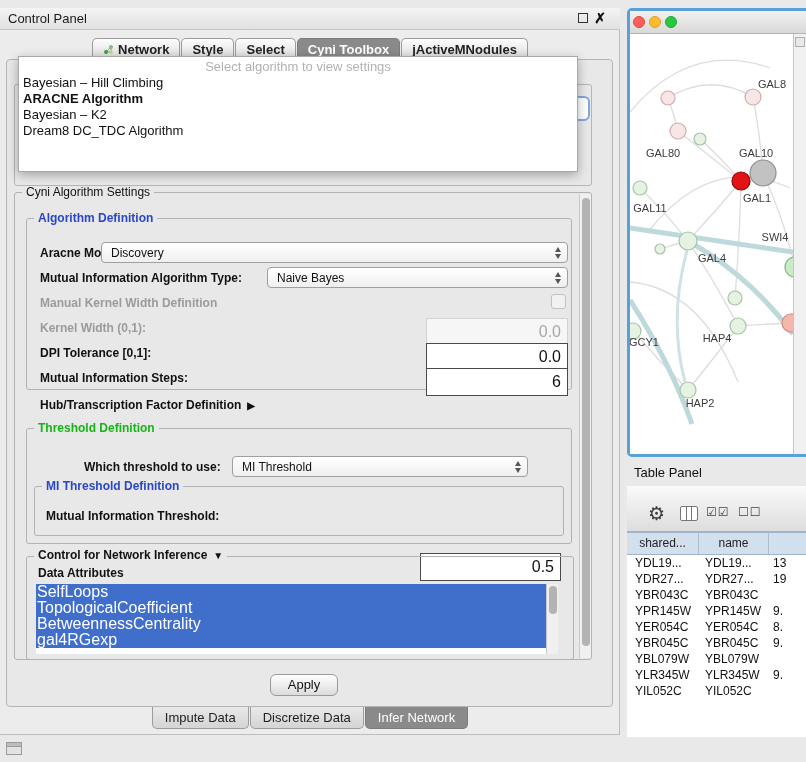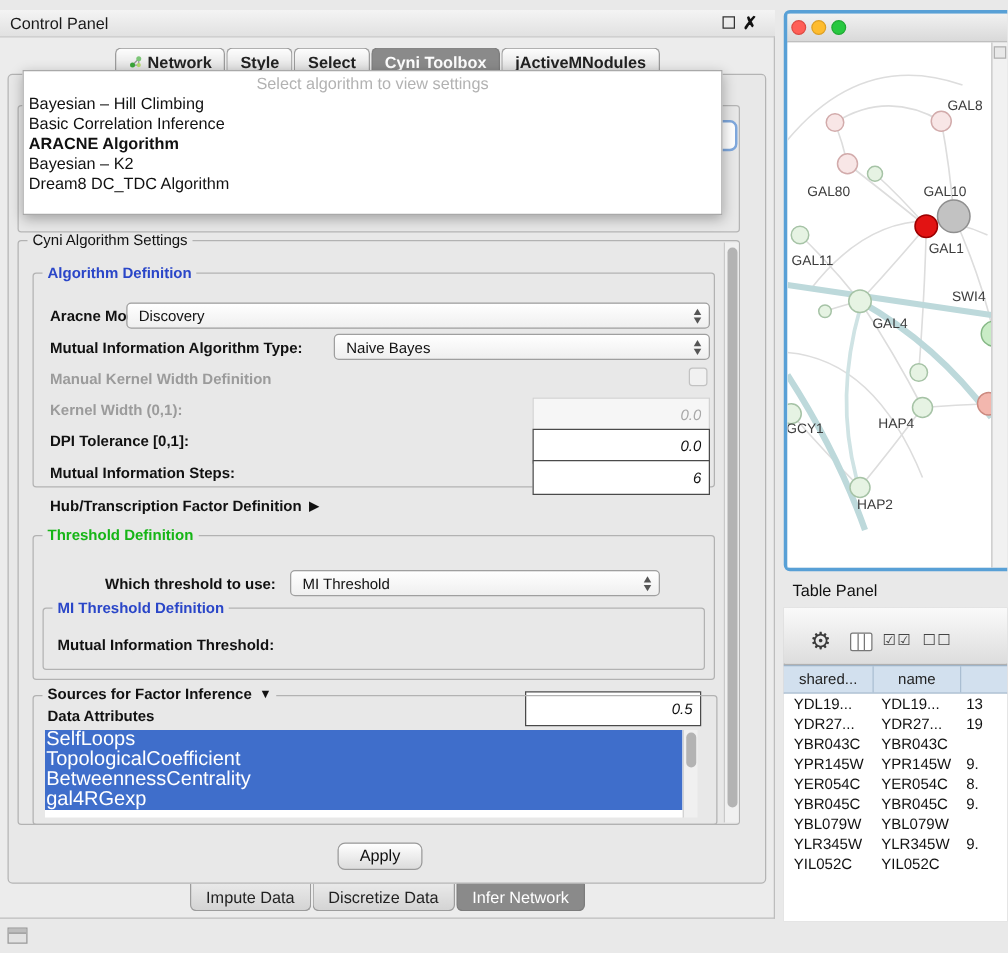--- a/index.html
+++ b/index.html
@@ -27,21 +27,21 @@
   .grp{position:absolute;border:1px solid #b2b2b2;border-radius:3px;box-sizing:border-box;}
   .chip{position:absolute;font-size:12px;line-height:13px;background:#e8e8e8;padding:0 4px;color:#111;white-space:nowrap;}
   .chip.blue{color:#2a46c8;font-weight:bold;}
   .chip.green{color:#16b516;font-weight:bold;}
   .lbl{position:absolute;font-size:12px;font-weight:bold;color:#111;white-space:nowrap;}
   .lbl.dis{color:#9b9b9b;}
   .combo{position:absolute;height:21px;box-sizing:border-box;border:1px solid #9f9f9f;border-radius:4px;background:linear-gradient(#ffffff,#efefef);font-size:12px;color:#111;display:flex;align-items:center;padding:0 20px 0 9px;}
   .arrows{position:absolute;right:6px;top:4px;display:flex;flex-direction:column;gap:2px;}
   .tri-up{width:0;height:0;border-left:3.5px solid transparent;border-right:3.5px solid transparent;border-bottom:5px solid #555;}
   .tri-dn{width:0;height:0;border-left:3.5px solid transparent;border-right:3.5px solid transparent;border-top:5px solid #555;}
-  .tfield{position:absolute;box-sizing:border-box;height:28px;border:1px solid #4a4a4a;background:#fff;font-family:"Liberation Sans",sans-serif;font-size:12px;color:#111;text-align:right;padding:0 6px;font-style:italic;}
+  .tfield{position:absolute;box-sizing:border-box;height:28px;border:1px solid #4a4a4a;background:#fff;font-family:"Liberation Sans",sans-serif;font-size:16px;color:#111;text-align:right;padding:0 6px;}
   .tfield.dis{border-color:#d2d2d2;background:#f6f6f6;color:#a8a8a8;}
   .cbox{position:absolute;width:15px;height:15px;border:1px solid #c2c2c2;background:#f1f1f1;border-radius:3px;box-sizing:border-box;}
   .disc-ic{font-size:10px;color:#111;margin-left:6px;}
   
   .sbtrack{position:absolute;background:#f0f0f0;border-left:1px solid #c9c9c9;box-sizing:border-box;}
   .sbthumb{position:absolute;background:#b3b3b3;border-radius:4px;}
   
   #attrlist{position:absolute;left:36px;top:584px;width:510px;height:70px;background:#fff;overflow:hidden;z-index:1;}
   .attr-item{height:16px;line-height:16px;background:#3f6ecb;color:#fff;font-size:16px;padding-left:1px;white-space:nowrap;}
   
@@ -122,21 +122,20 @@
     </div>
   <div class="pane"></div>
 
   <div class="grp-frag"></div>
   <div class="combo-frag"></div>
 
   <div class="popup">
     <div class="pph">Select algorithm to view settings</div>
     <div id="popts">
         <div class="popt">Bayesian – Hill Climbing</div>
-        <div class="popt">Basic Correlation Inference</div>
         <div class="popt sel">ARACNE Algorithm</div>
         <div class="popt">Bayesian – K2</div>
         <div class="popt">Dream8 DC_TDC Algorithm</div>
       </div>
   </div>
 
   <div class="grp" style="left:14px;top:192px;width:578px;height:468px;"></div>
   <div class="chip" style="left:22px;top:186px;">Cyni Algorithm Settings</div>
   <div class="sbtrack" style="left:579px;top:194px;width:12px;height:464px;">
     <div class="sbthumb" style="left:2px;top:4px;width:8px;height:448px;"></div>
@@ -192,21 +191,21 @@
       </span>
   </div>
 
   <div class="grp" style="left:34px;top:486px;width:530px;height:50px;"></div>
   <div class="chip blue" style="left:42px;top:480px;">MI Threshold Definition</div>
   <div class="lbl" style="left:46px;top:509px;">Mutual Information Threshold:</div>
   <input class="tfield" style="left: 420px; top: 505px; width: 141px; margin-top: 48px;" value="0.5">
 
   <div class="grp" style="left:26px;top:556px;width:548px;height:104px;"></div>
   <div class="chip" style="left:34px;top:549px;display:flex;align-items:center;">
-    <span style="font-weight:bold;">Sources for Factor Inference</span>
+    <span style="font-weight:bold;">Control for Network Inference</span>
     <span class="disc-ic">▼</span>
   </div>
   <div class="lbl" style="left:38px;top:566px;">Data Attributes</div>
   <div id="attrlist">
       <div class="attr-item">SelfLoops</div>
       <div class="attr-item">TopologicalCoefficient</div>
       <div class="attr-item">BetweennessCentrality</div>
       <div class="attr-item">gal4RGexp</div>
     </div>
   <div class="sbtrack" style="left:546px;top:584px;width:12px;height:70px;">

